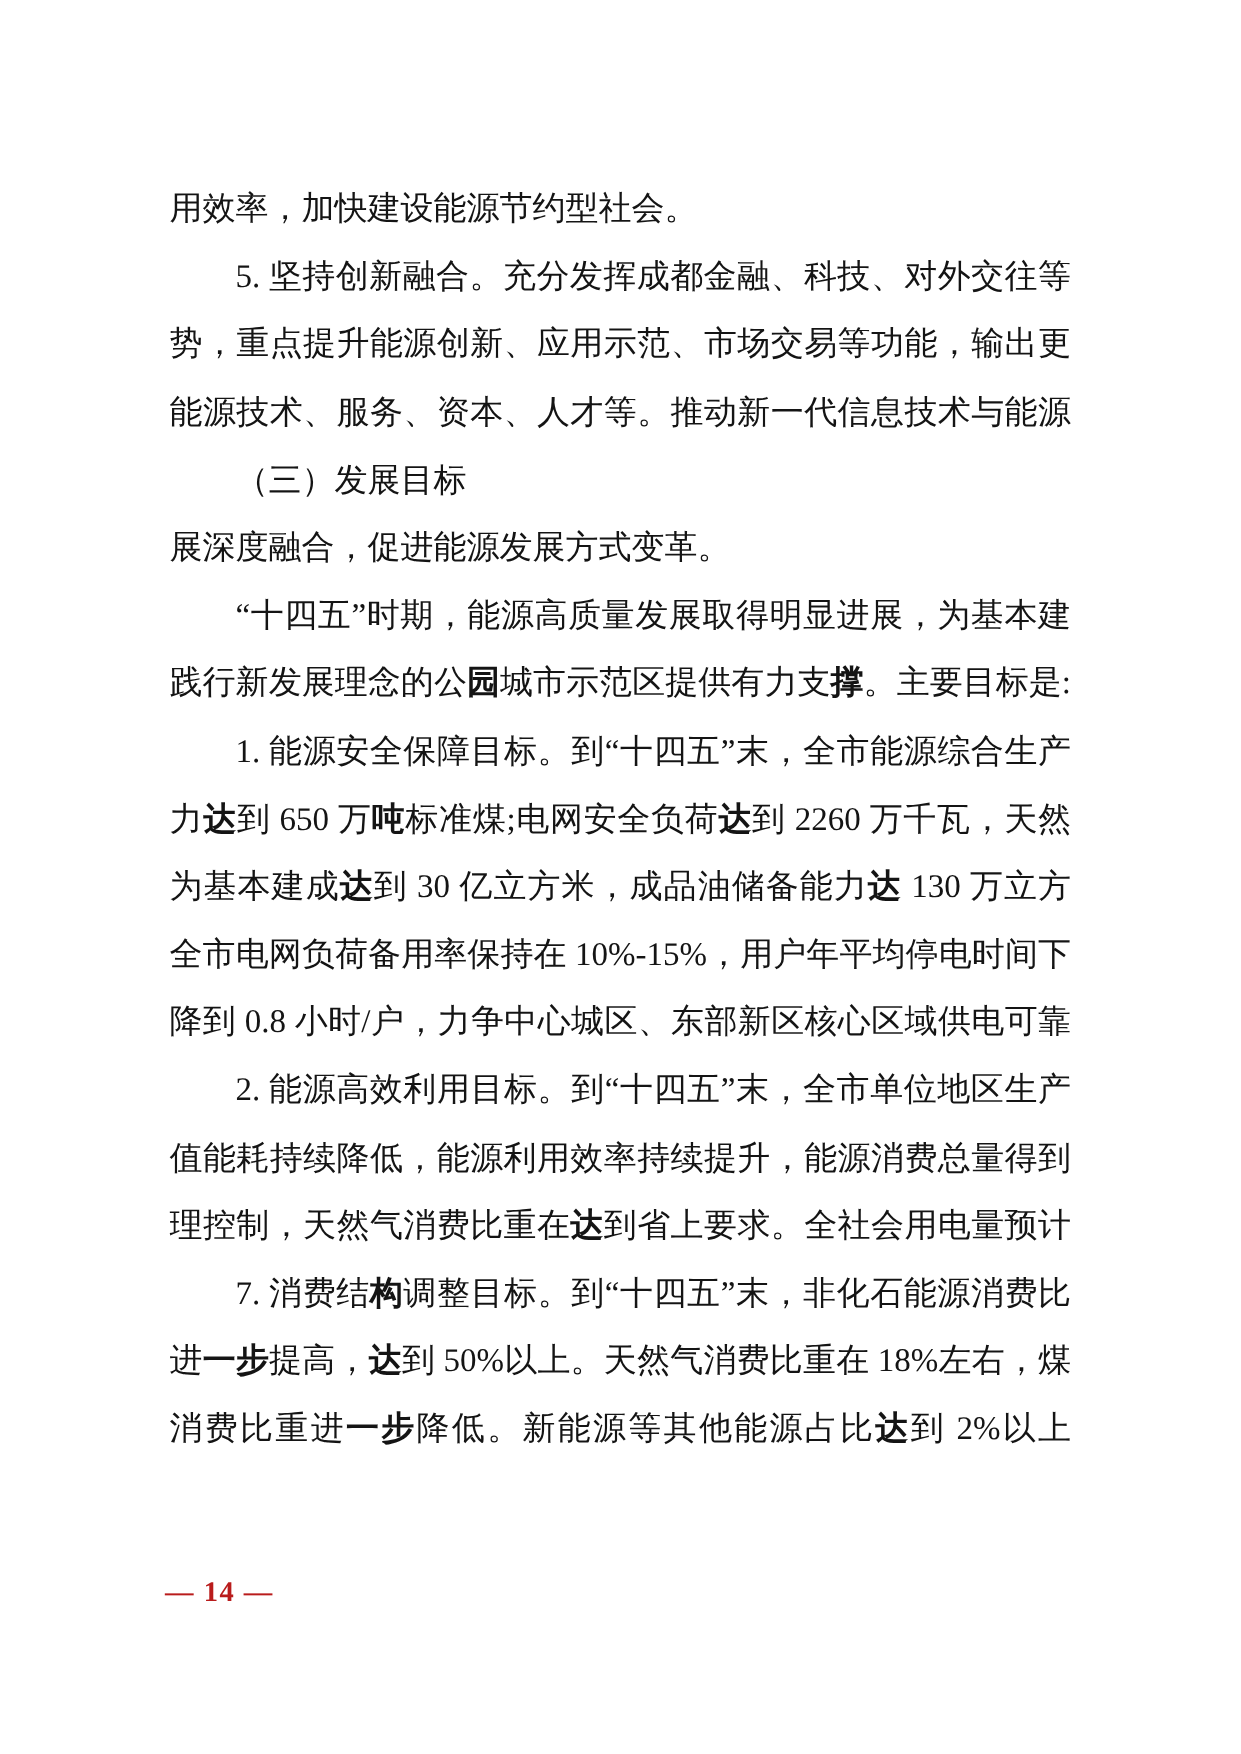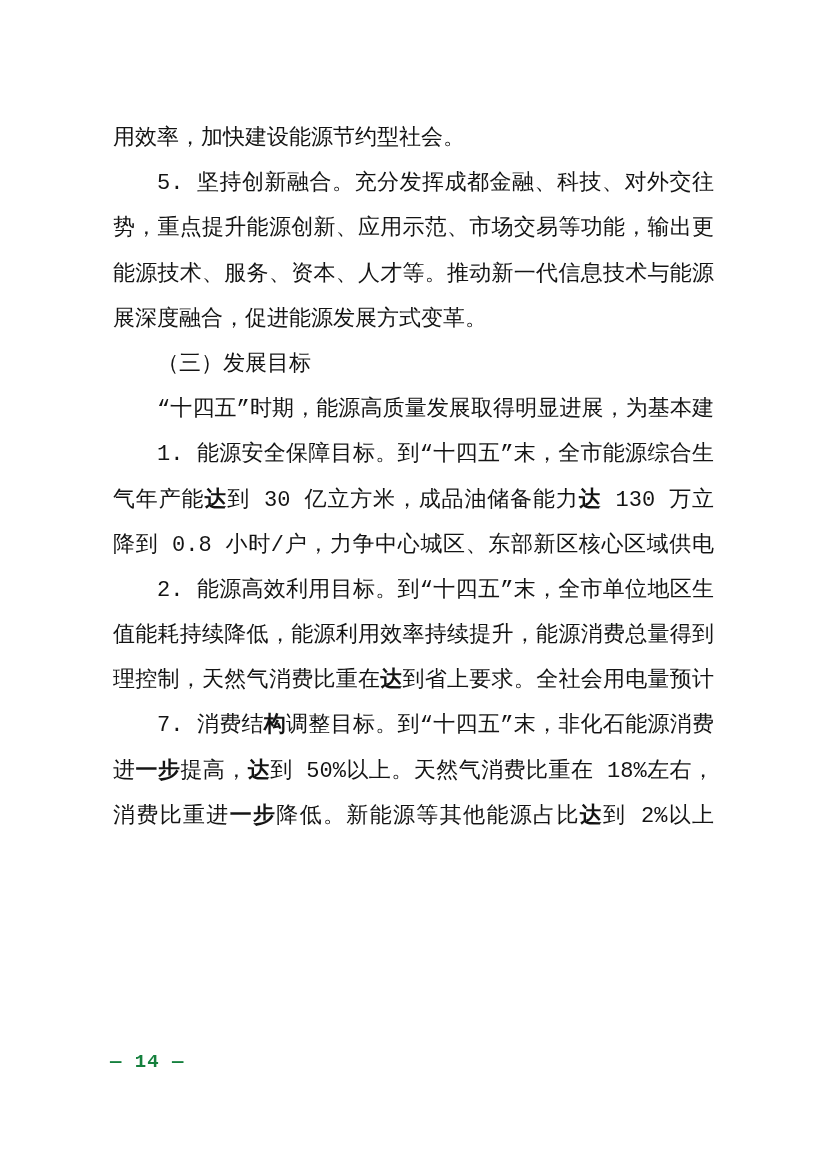--- a/index.html
+++ b/index.html
@@ -6,21 +6,21 @@
     margin: 0;
     padding: 0;
     background: #ffffff;
   }
   .page {
     position: relative;
     width: 827px;
     height: 1169px;
     background: #ffffff;
     color: #141414;
-    font-family: Liberation Mono, monospace;
+    font-family: Liberation Serif, serif;
     overflow: hidden;
   }
   .doc-body {
     position: absolute;
     left: 113px;
     top: 116px;
     width: 601px;
   }
   .line {
     height: 45.2px;
@@ -40,37 +40,40 @@
   .b {
     font-weight: 700;
   }
   .page-footer {
     position: absolute;
     left: 110px;
     top: 1051px;
     font-size: 19px;
     font-weight: 700;
     letter-spacing: 1px;
-    color: #15803d;
+    color: #b91c1c;
   }
 </style>
 </head>
 <body>
 
 <div class="page">
   <div class="doc-body">
       <div class="line"><span>用效率，加快建设能源节约型社会。</span></div>
       <div class="line ind j"><span>5. 坚持创新融合。充分发挥成都金融、科技、对外交往等优</span></div>
       <div class="line j"><span>势，重点提升能源创新、应用示范、市场交易等功能，输出更多</span></div>
       <div class="line j"><span>能源技术、服务、资本、人才等。推动新一代信息技术与能源发</span></div>
+      <div class="line ind"><span>（三）发展目标</span></div>
       <div class="line"><span>展深度融合，促进能源发展方式变革。</span></div>
-      <div class="line ind"><span>（三）发展目标</span></div>
       <div class="line ind j"><span>“十四五”时期，能源高质量发展取得明显进展，为基本建成</span></div>
+      <div class="line j"><span>践行新发展理念的公</span><span class="b">园</span><span>城市示范区提供有力支</span><span class="b">撑</span><span>。主要目标是:</span></div>
       <div class="line ind j"><span>1. 能源安全保障目标。到“十四五”末，全市能源综合生产能</span></div>
-      <div class="line j"><span>气年产能</span><span class="b">达</span><span>到 30 亿立方米，成品油储备能力</span><span class="b">达</span><span> 130 万立方米。</span></div>
+      <div class="line j"><span>力</span><span class="b">达</span><span>到 650 万</span><span class="b">吨</span><span>标准煤;电网安全负荷</span><span class="b">达</span><span>到 2260 万千瓦，天然</span></div>
+      <div class="line j"><span>为基本建成</span><span class="b">达</span><span>到 30 亿立方米，成品油储备能力</span><span class="b">达</span><span> 130 万立方米。</span></div>
+      <div class="line j"><span>全市电网负荷备用率保持在 10%-15%，用户年平均停电时间下</span></div>
       <div class="line j"><span>降到 0.8 小时/户，力争中心城区、东部新区核心区域供电可靠性</span></div>
       <div class="line ind j"><span>2. 能源高效利用目标。到“十四五”末，全市单位地区生产总</span></div>
       <div class="line j"><span>值能耗持续降低，能源利用效率持续提升，能源消费总量得到合</span></div>
       <div class="line j"><span>理控制，天然气消费比重在</span><span class="b">达</span><span>到省上要求。全社会用电量预计</span></div>
       <div class="line ind j"><span>7. 消费结</span><span class="b">构</span><span>调整目标。到“十四五”末，非化石能源消费比重</span></div>
       <div class="line j"><span>进</span><span class="b">一步</span><span>提高，</span><span class="b">达</span><span>到 50%以上。天然气消费比重在 18%左右，煤炭</span></div>
       <div class="line j"><span>消费比重进</span><span class="b">一步</span><span>降低。新能源等其他能源占比</span><span class="b">达</span><span>到 2%以上（含</span></div>
     </div>
   <div class="page-footer">— 14 —</div>
 </div>

